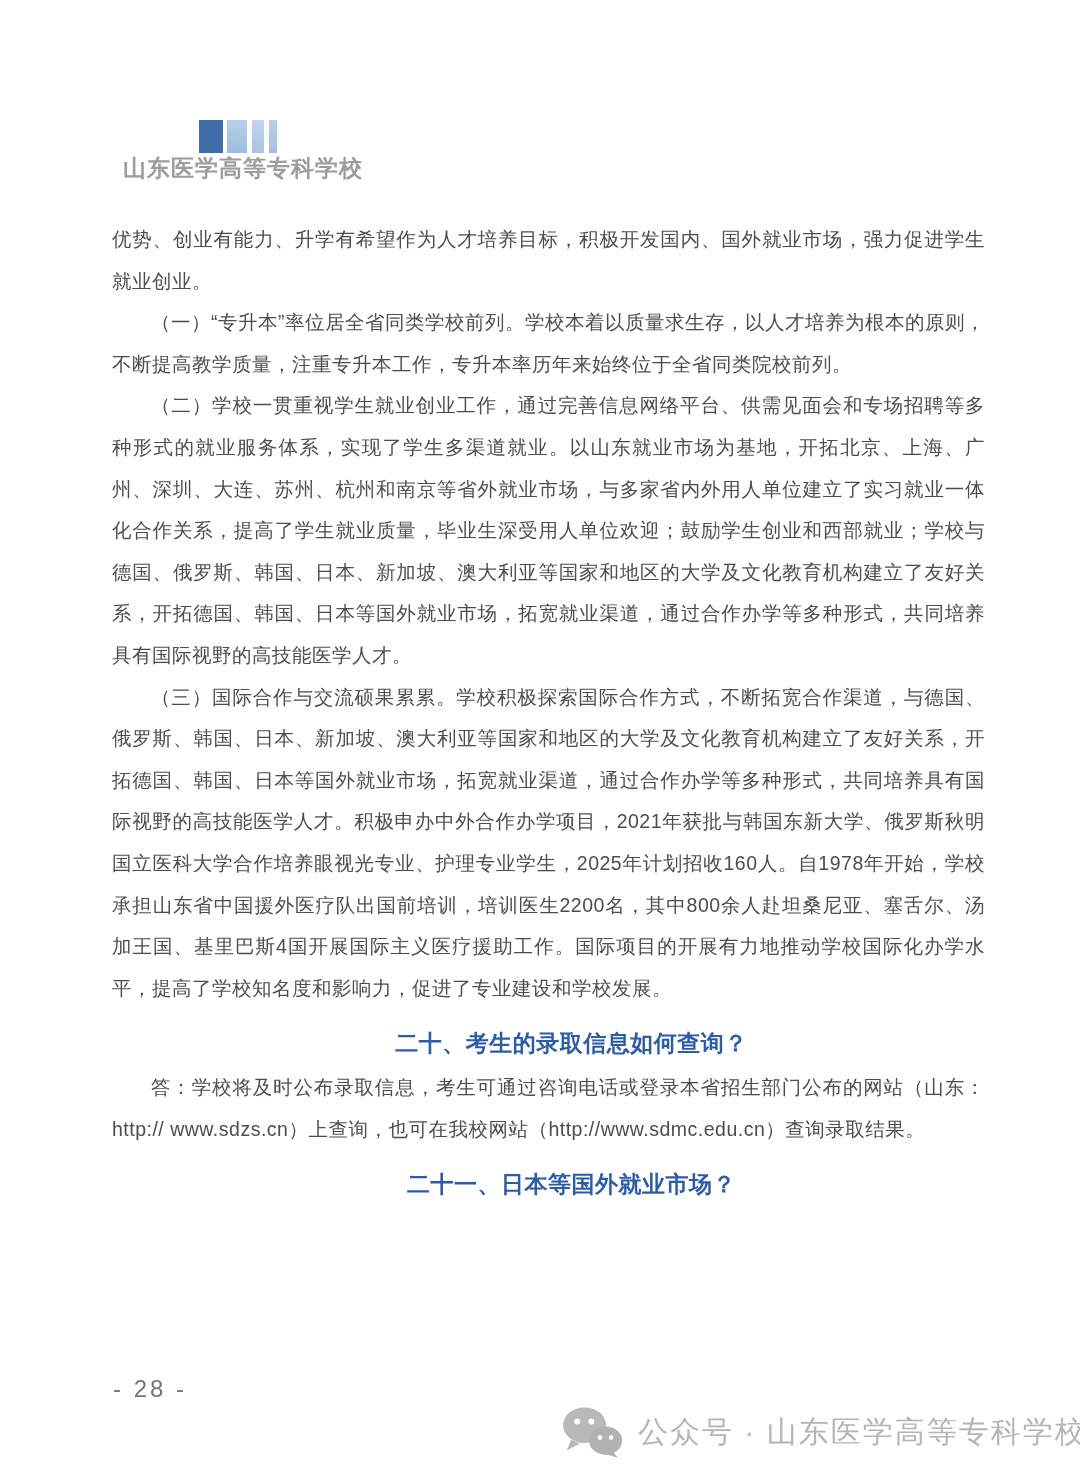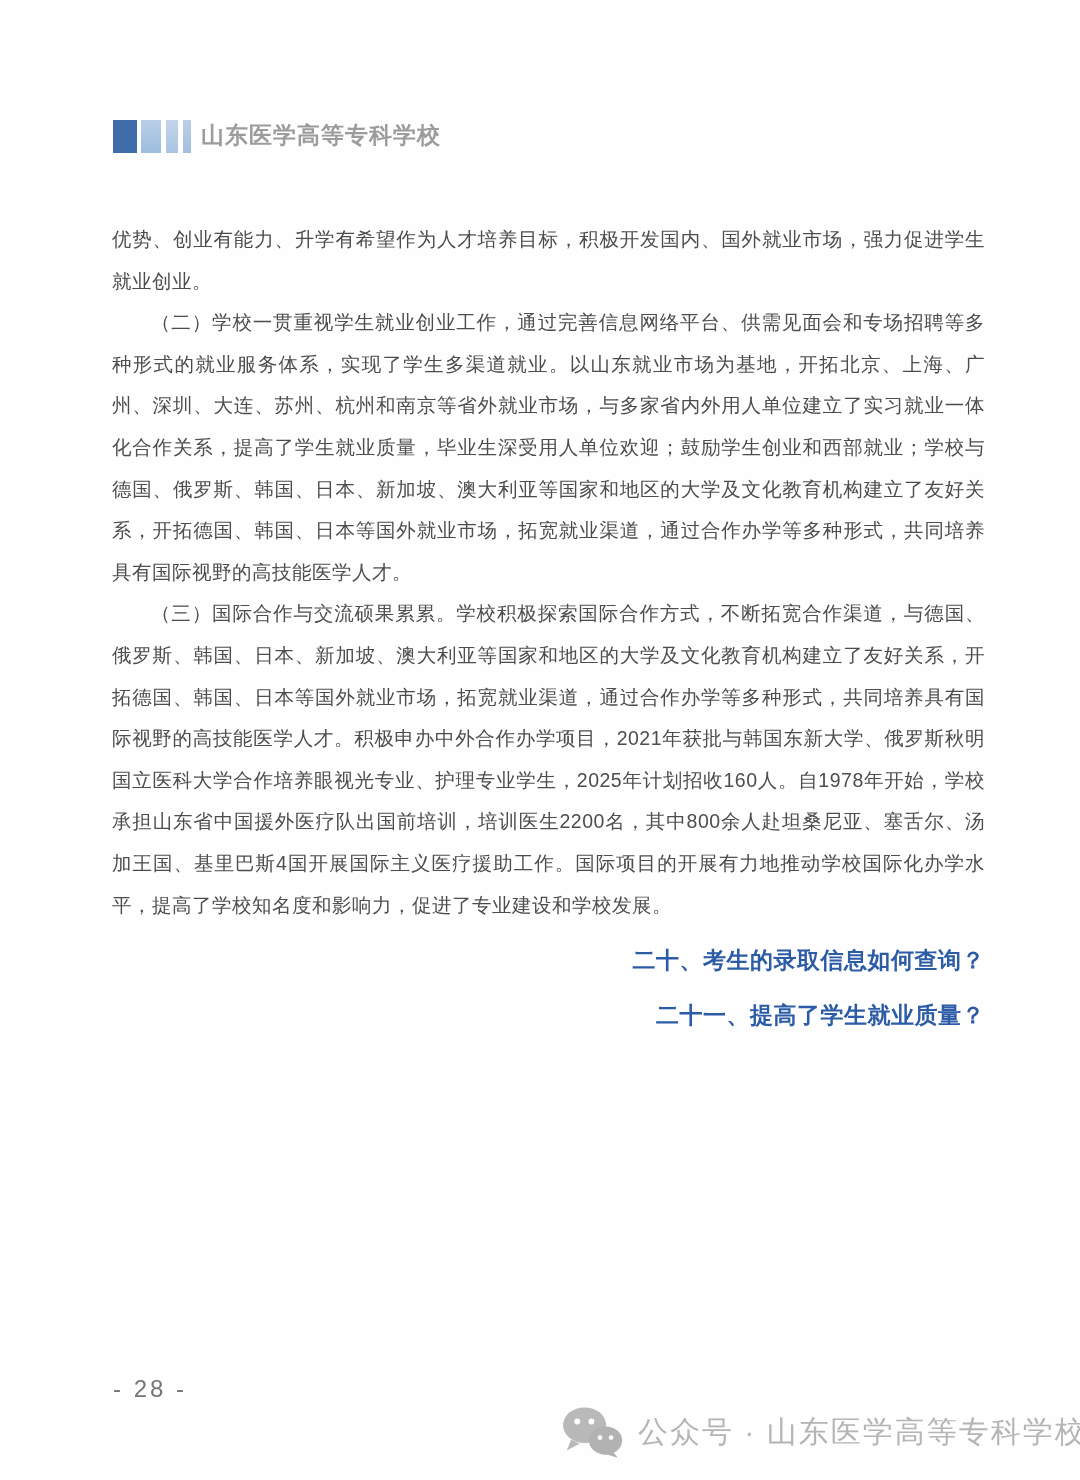--- a/index.html
+++ b/index.html
@@ -12,22 +12,23 @@
     overflow: hidden;
     font-family: "Liberation Sans", "DejaVu Sans", sans-serif;
   }
 
   
   .header {
     position: absolute;
     top: 120px;
     left: 113px;
     display: flex;
-    align-items: flex-start;
+    align-items: center;
     height: 34px;
+    flex-direction: column;
   }
   .logo-bars { display: flex; align-items: stretch; height: 33px; }
   .bar { display: inline-block; height: 33px; }
   .bar1 { width: 24px; background: #3f6da9; }
   .bar2 { width: 20px; margin-left: 4px; background: linear-gradient(180deg,#b9cfe8,#9dbcde); }
   .bar3 { width: 12px; margin-left: 5px; background: linear-gradient(180deg,#c3d5ea,#a9c4e2); }
   .bar4 { width: 8px;  margin-left: 5px; background: linear-gradient(180deg,#bccfe7,#a3bfde); }
   .school-name {
     margin-left: 10px;
     font-size: 23px;
@@ -53,21 +54,21 @@
   .para.no-indent { text-indent: 0; }
 
   .qa-heading {
     margin-top: 13px;
     margin-bottom: 3px;
     padding-left: 2em;
     font-size: 23px;
     font-weight: bold;
     color: #2d5ca7;
     line-height: 42px;
-    text-align: right;
+    text-align: center;
     letter-spacing: 0.5px;
   }
   .answer { text-indent: 2em; }
 
   
   .page-number {
     position: absolute;
     left: 113px;
     top: 1375px;
     font-size: 24px;
@@ -98,26 +99,28 @@
       <span class="bar bar1"></span>
       <span class="bar bar2"></span>
       <span class="bar bar3"></span>
       <span class="bar bar4"></span>
     </div>
     <div class="school-name">山东医学高等专科学校</div>
   </div>
 
   <div class="content">
     <p class="para no-indent">优势、创业有能力、升学有希望作为人才培养目标，积极开发国内、国外就业市场，强力促进学生就业创业。</p>
+    <p class="para">（一）“专升本”率位居全省同类学校前列。学校本着以质量求生存，以人才培养为根本的原则，不断提高教学质量，注重专升本工作，专升本率历年来始终位于全省同类院校前列。</p>
     <p class="para">（二）学校一贯重视学生就业创业工作，通过完善信息网络平台、供需见面会和专场招聘等多种形式的就业服务体系，实现了学生多渠道就业。以山东就业市场为基地，开拓北京、上海、广州、深圳、大连、苏州、杭州和南京等省外就业市场，与多家省内外用人单位建立了实习就业一体化合作关系，提高了学生就业质量，毕业生深受用人单位欢迎；鼓励学生创业和西部就业；学校与德国、俄罗斯、韩国、日本、新加坡、澳大利亚等国家和地区的大学及文化教育机构建立了友好关系，开拓德国、韩国、日本等国外就业市场，拓宽就业渠道，通过合作办学等多种形式，共同培养具有国际视野的高技能医学人才。</p>
     <p class="para">（三）国际合作与交流硕果累累。学校积极探索国际合作方式，不断拓宽合作渠道，与德国、俄罗斯、韩国、日本、新加坡、澳大利亚等国家和地区的大学及文化教育机构建立了友好关系，开拓德国、韩国、日本等国外就业市场，拓宽就业渠道，通过合作办学等多种形式，共同培养具有国际视野的高技能医学人才。积极申办中外合作办学项目，2021年获批与韩国东新大学、俄罗斯秋明国立医科大学合作培养眼视光专业、护理专业学生，2025年计划招收160人。自1978年开始，学校承担山东省中国援外医疗队出国前培训，培训医生2200名，其中800余人赴坦桑尼亚、塞舌尔、汤加王国、基里巴斯4国开展国际主义医疗援助工作。国际项目的开展有力地推动学校国际化办学水平，提高了学校知名度和影响力，促进了专业建设和学校发展。</p>
 
     <div class="qa-heading">二十、考生的录取信息如何查询？</div>
+    <p class="para answer">答：学校将及时公布录取信息，考生可通过咨询电话或登录本省招生部门公布的网站（山东：http:// www.sdzs.cn）上查询，也可在我校网站（http://www.sdmc.edu.cn）查询录取结果。</p>
 
-    <div class="qa-heading">二十一、提高了学生就业质量？</div>
+    <div class="qa-heading">二十一、日本等国外就业市场？</div>
   </div>
 
   <div class="page-number">- 28 -</div>
 
   <div class="watermark">
     <svg class="wechat-icon" viewBox="0 0 52 42" xmlns="http://www.w3.org/2000/svg">
       <ellipse cx="20" cy="15.5" rx="17.5" ry="14.5" fill="#b9b9b9"></ellipse>
       <path d="M9 27 L5.5 36 L16 30.5 Z" fill="#b9b9b9"></path>
       <circle cx="14" cy="12.5" r="2.4" fill="#ffffff"></circle>
       <circle cx="25.5" cy="12.5" r="2.4" fill="#ffffff"></circle>

